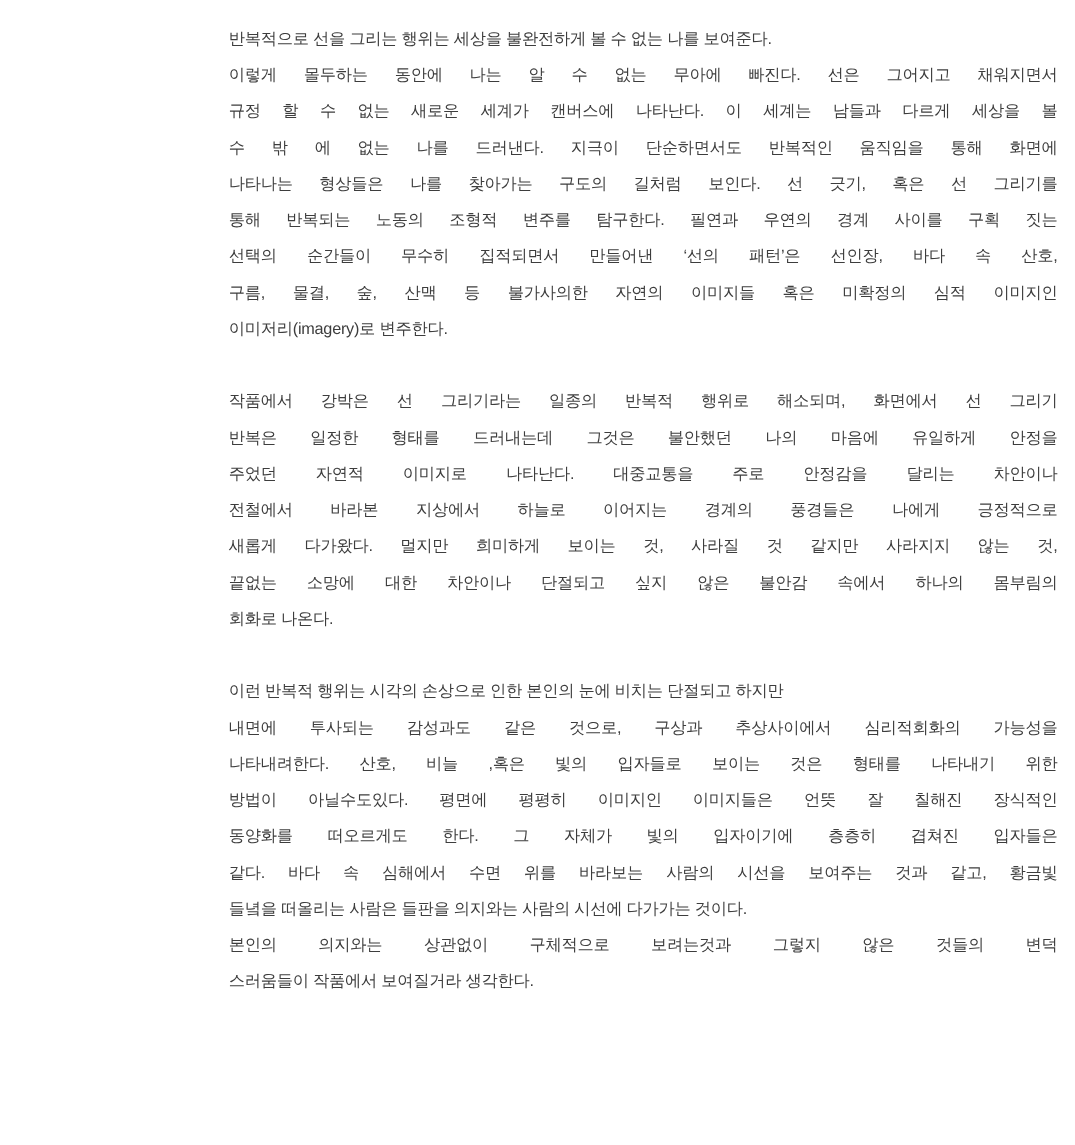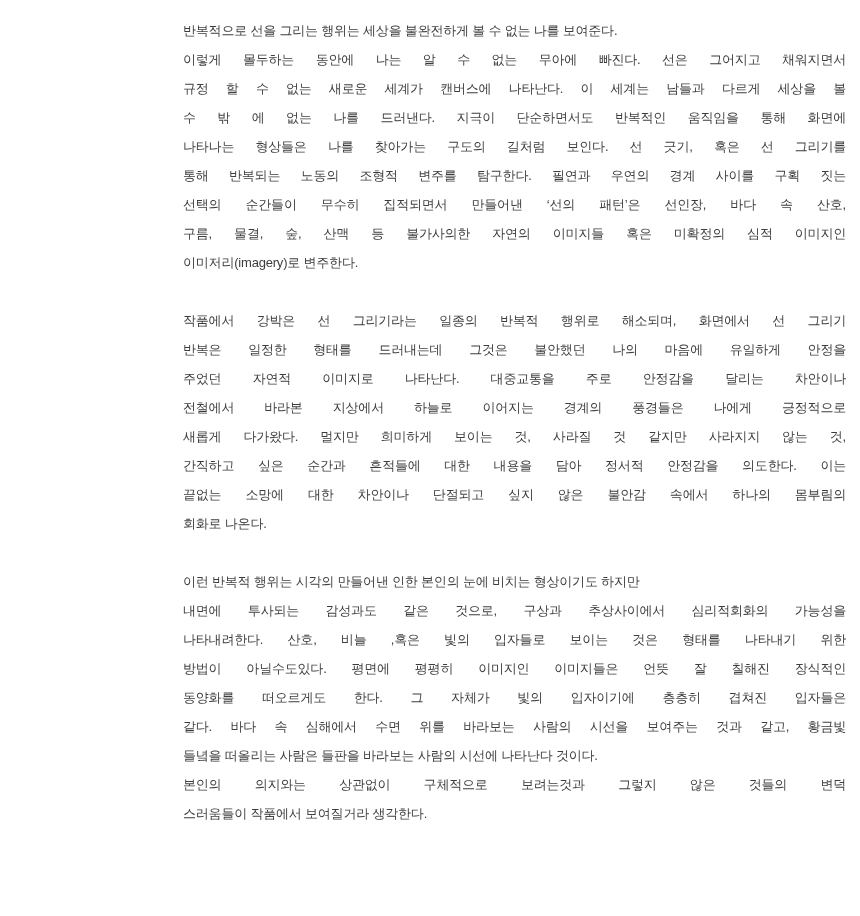--- a/index.html
+++ b/index.html
@@ -50,26 +50,25 @@
     <div class="text-line justify">통해 반복되는 노동의 조형적 변주를 탐구한다. 필연과 우연의 경계 사이를 구획 짓는</div>
     <div class="text-line justify">선택의 순간들이 무수히 집적되면서 만들어낸 ‘선의 패턴’은 선인장, 바다 속 산호,</div>
     <div class="text-line justify">구름, 물결, 숲, 산맥 등 불가사의한 자연의 이미지들 혹은 미확정의 심적 이미지인</div>
     <div class="text-line">이미저리(imagery)로 변주한다.</div>
     <div class="text-line blank">&nbsp;</div>
     <div class="text-line justify">작품에서 강박은 선 그리기라는 일종의 반복적 행위로 해소되며, 화면에서 선 그리기</div>
     <div class="text-line justify">반복은 일정한 형태를 드러내는데 그것은 불안했던 나의 마음에 유일하게 안정을</div>
     <div class="text-line justify">주었던 자연적 이미지로 나타난다. 대중교통을 주로 안정감을 달리는 차안이나</div>
     <div class="text-line justify">전철에서 바라본 지상에서 하늘로 이어지는 경계의 풍경들은 나에게 긍정적으로</div>
     <div class="text-line justify">새롭게 다가왔다. 멀지만 희미하게 보이는 것, 사라질 것 같지만 사라지지 않는 것,</div>
-    <div class="text-line justify">간직하고 싶은 순간과 흔적들에 대한 내용을 담아 정서적 안정감을 의도한다. 이는</div>
     <div class="text-line justify">끝없는 소망에 대한 차안이나 단절되고 싶지 않은 불안감 속에서 하나의 몸부림의</div>
     <div class="text-line">회화로 나온다.</div>
     <div class="text-line blank">&nbsp;</div>
-    <div class="text-line">이런 반복적 행위는 시각의 만들어낸 인한 본인의 눈에 비치는 형상이기도 하지만</div>
+    <div class="text-line">이런 반복적 행위는 시각의 손상으로 인한 본인의 눈에 비치는 단절되고 하지만</div>
     <div class="text-line justify">내면에 투사되는 감성과도 같은 것으로, 구상과 추상사이에서 심리적회화의 가능성을</div>
     <div class="text-line justify">나타내려한다. 산호, 비늘 ,혹은 빛의 입자들로 보이는 것은 형태를 나타내기 위한</div>
     <div class="text-line justify">방법이 아닐수도있다. 평면에 평평히 이미지인 이미지들은 언뜻 잘 칠해진 장식적인</div>
     <div class="text-line justify">동양화를 떠오르게도 한다. 그 자체가 빛의 입자이기에 층층히 겹쳐진 입자들은</div>
     <div class="text-line justify">같다. 바다 속 심해에서 수면 위를 바라보는 사람의 시선을 보여주는 것과 같고, 황금빛</div>
-    <div class="text-line">들녘을 떠올리는 사람은 들판을 바라보는 사람의 시선에 나타난다 것이다.</div>
+    <div class="text-line">들녘을 떠올리는 사람은 들판을 의지와는 사람의 시선에 다가가는 것이다.</div>
     <div class="text-line justify">본인의 의지와는 상관없이 구체적으로 보려는것과 그렇지 않은 것들의 변덕</div>
     <div class="text-line">스러움들이 작품에서 보여질거라 생각한다.</div>
   </div>
 
 </body></html>

